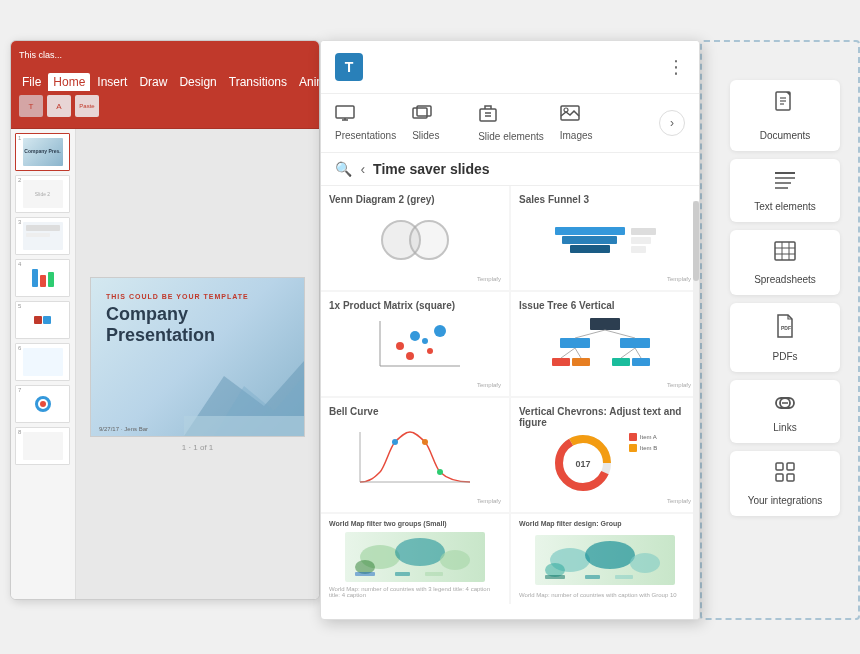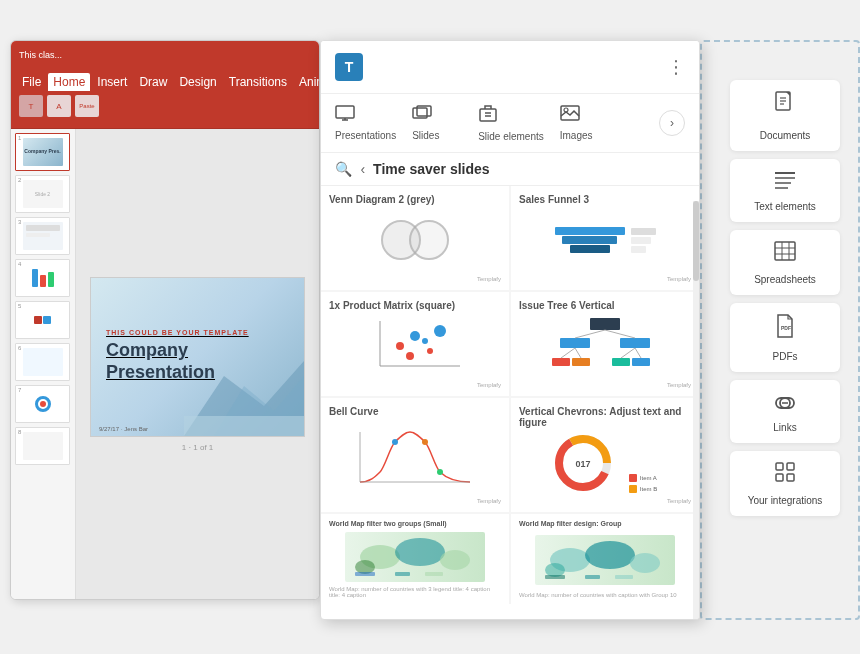--- a/index.html
+++ b/index.html
@@ -129,23 +129,22 @@
     }
     .ppt-main-slide-inner {
       width: 215px;
       height: 160px;
       background: linear-gradient(135deg, #d4e8f0 0%, #b8d4e8 50%, #8ab4cc 100%);
       border: 1px solid #ccc;
       position: relative;
       overflow: hidden;
       display: flex;
       flex-direction: column;
-      justify-content: center;
+      justify-content: flex-start;
       padding: 15px;
-      text-decoration: underline;
     }
     .ppt-slide-label {
       font-size: 7px;
       color: #c0392b;
       font-weight: bold;
       letter-spacing: 1px;
     }
     .ppt-slide-title {
       font-size: 18px;
       font-weight: bold;
@@ -694,21 +693,21 @@
           <circle cx="70" cy="15" r="3" fill="#e67e22"></circle>
           <circle cx="85" cy="45" r="3" fill="#2ecc71"></circle>
         </svg>
       </div>
       <div class="grid-card-footer">Templafy</div>
     </div>
 
     <div class="grid-card">
       <div class="grid-card-title">Vertical Chevrons: Adjust text and figure</div>
       <div class="grid-card-content">
-        <div style="display:flex;align-items:flex-end;gap:16px;">
+        <div style="display:flex;align-items:flex-start;gap:16px;">
           <div class="donut-chart">
             <svg width="60" height="60" viewBox="0 0 60 60">
               <circle cx="30" cy="30" r="24" fill="none" stroke="#e8e8e8" stroke-width="8"></circle>
               <circle cx="30" cy="30" r="24" fill="none" stroke="#e74c3c" stroke-width="8" stroke-dasharray="90 60" stroke-dashoffset="-10"></circle>
               <circle cx="30" cy="30" r="24" fill="none" stroke="#f39c12" stroke-width="8" stroke-dasharray="50 100" stroke-dashoffset="-100"></circle>
               <text x="30" y="34" text-anchor="middle" font-size="9" font-weight="bold" fill="#555">017</text>
             </svg>
           </div>
           <div style="display:flex;flex-direction:column;gap:3px;">
             <div style="display:flex;align-items:center;gap:3px;">

